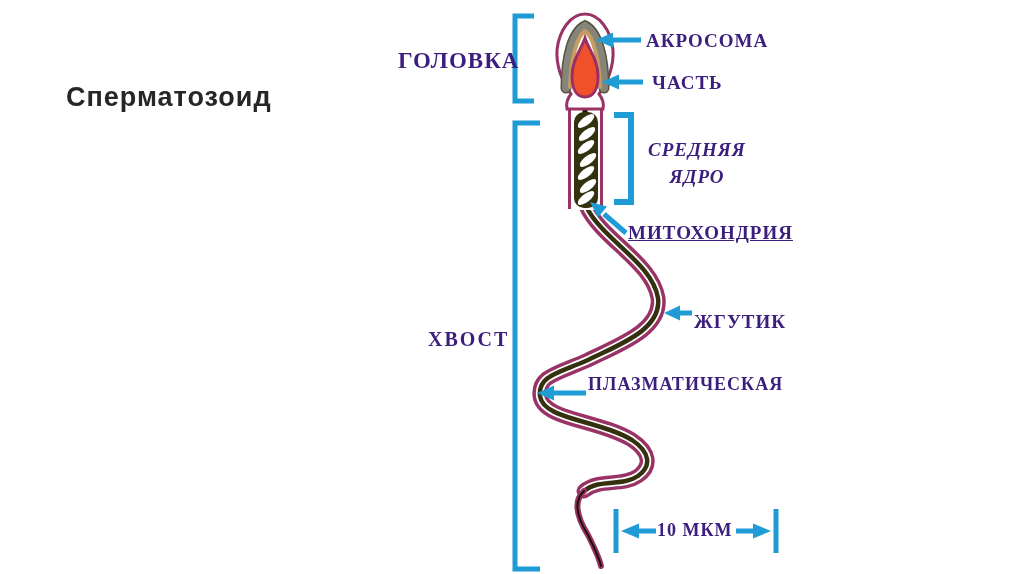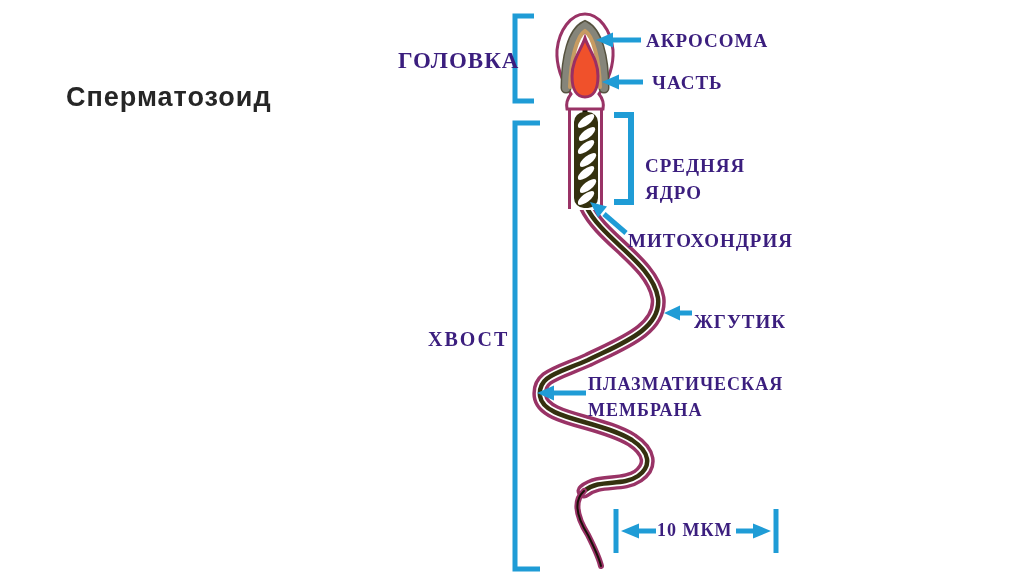--- a/index.html
+++ b/index.html
@@ -24,22 +24,22 @@
     color:var(--title-black);letter-spacing:1px;white-space:nowrap;font-weight:bold;
   }
   .lbl{
     position:absolute;font-family:"Liberation Serif",serif;font-weight:bold;
     font-size:19px;line-height:19px;color:var(--label-purple);
     letter-spacing:1px;white-space:nowrap;
   }
   .lbl-head{left:398px;top:51px;width:110px;text-align:right;font-size:23px;}
   .lbl-acrosome{left:646px;top:31px;}
   .lbl-nucleus{left:652px;top:73px;}
-  .lbl-midpiece{left:645px;top:152px;width:104px;text-align:left;line-height:27px;}
-  .lbl-mito{left:628px;top:231px;}
+  .lbl-midpiece{left:645px;top:136px;width:104px;text-align:center;line-height:27px;font-style:italic;}
+  .lbl-mito{left:628px;top:223px;text-decoration:underline;}
   .lbl-flagellum{left:694px;top:312px;}
   .lbl-membrane{left:588px;top:371px;line-height:26px;font-size:18px;}
   .lbl-tail{left:428px;top:330px;font-size:20px;letter-spacing:2px;}
   .lbl-scale{left:657px;top:521px;width:80px;font-size:18px;}
 
   
   .bracket{stroke:var(--annotation-blue);stroke-width:5;fill:none;}
   .bracket-mid{stroke:var(--annotation-blue);stroke-width:6;fill:none;}
   .arrow-line{stroke:var(--annotation-blue);stroke-width:5;}
   .arrow-head{fill:var(--annotation-blue);}
@@ -144,18 +144,17 @@
   <div class="lbl lbl-midpiece">
     <div>СРЕДНЯЯ</div>
     <div>ЯДРО</div>
   </div>
 
   <div class="lbl lbl-mito">МИТОХОНДРИЯ</div>
   <div class="lbl lbl-flagellum">ЖГУТИК</div>
 
   <div class="lbl lbl-membrane">
     <div>ПЛАЗМАТИЧЕСКАЯ</div>
-    <div>МЕМБРАНА</div>
   </div>
 
   <div class="lbl lbl-tail">ХВОСТ</div>
   <div class="lbl lbl-scale">10 МКМ</div>
 </div>
 
 </body></html>

